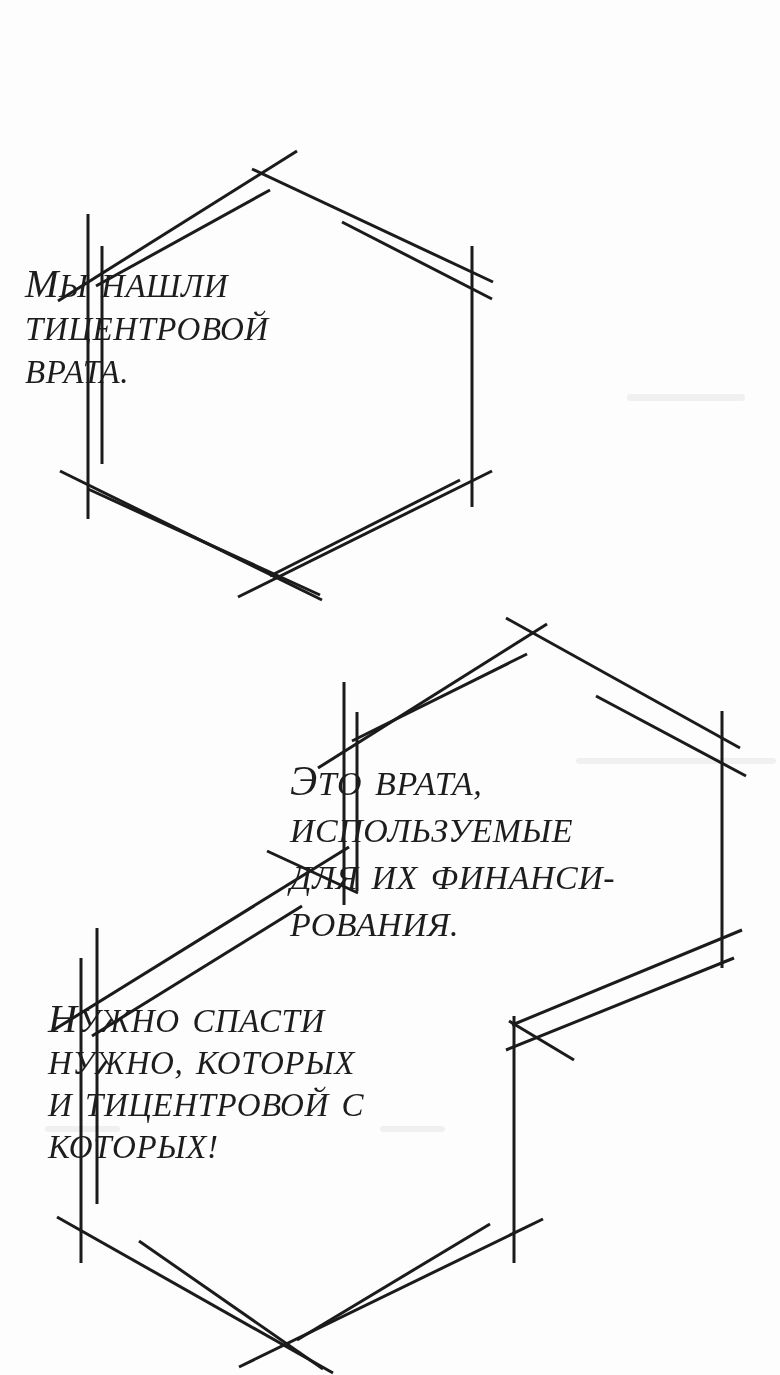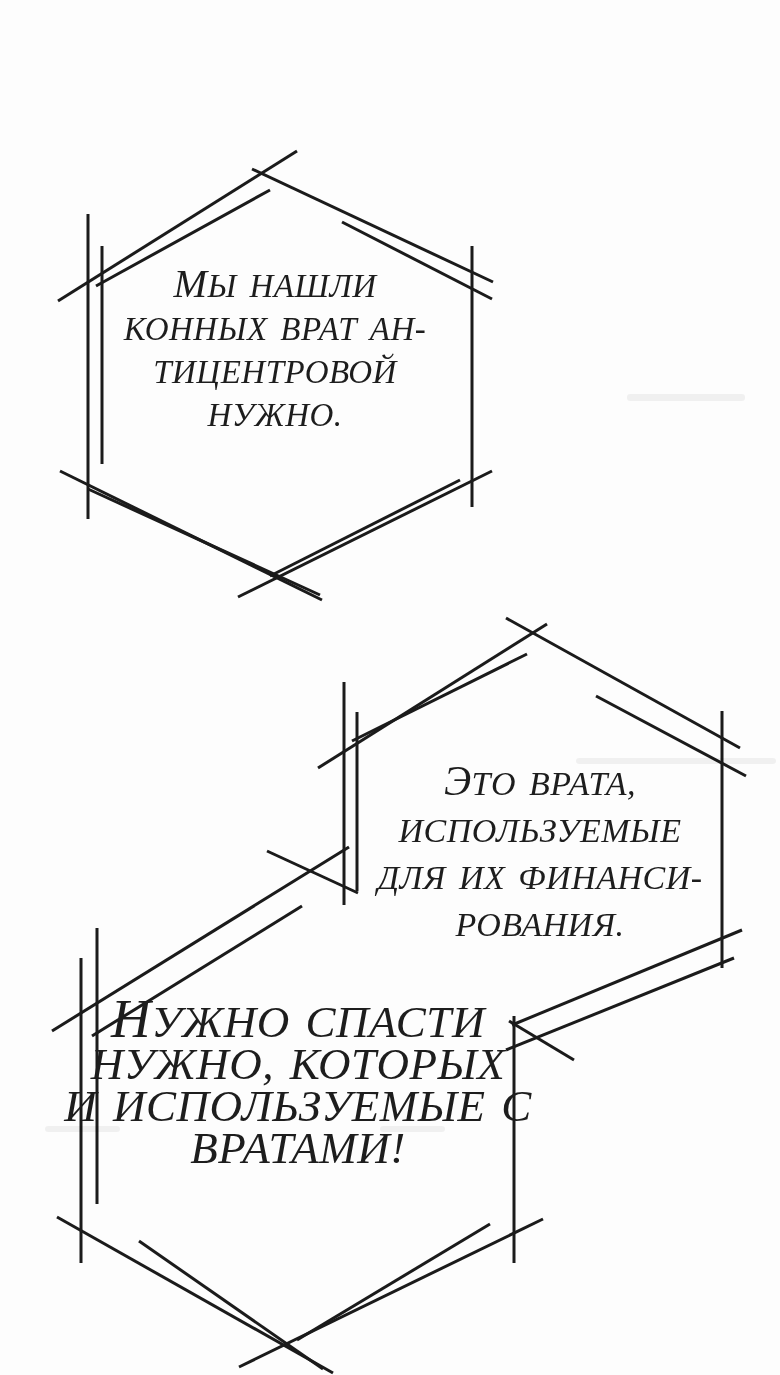--- a/index.html
+++ b/index.html
@@ -11,29 +11,29 @@
     overflow: hidden;
     color: #1d1d1d;
     font-family: "Liberation Serif", "DejaVu Serif", serif;
     font-style: italic;
   }
   #outlines { position: absolute; left: 0; top: 0; }
   #outlines line { stroke: #1b1b1b; stroke-width: 3; stroke-linecap: butt; }
   .bubble-text {
     position: absolute;
     width: 500px;
-    text-align: center;
+    text-align: left;
     letter-spacing: 0.5px;
     word-spacing: 4px;
   }
   .bubble-text .line { white-space: nowrap; }
   .cap::first-letter { font-size: 1.22em; }
   .bt1 { left: 25px;  top: 262px; font-size: 33px; line-height: 43px; }
   .bt2 { left: 290px; top: 758px; font-size: 34px; line-height: 47px; }
-  .bt3 { left: 48px;  top: 998px; font-size: 45px; line-height: 42px; }
+  .bt3 { left: 48px;  top: 998px; font-size: 33px; line-height: 42px; }
   .artifact { position: absolute; background: rgba(0,0,0,0.05); border-radius: 3px; }
 </style>
 </head>
 <body>
 
 <div id="panel">
 
   <svg id="outlines" width="780" height="1375" viewBox="0 0 780 1375" aria-hidden="true">
 
     <g>
@@ -72,37 +72,36 @@
       <line x1="514" y1="1016" x2="514" y2="1263"></line>
       <line x1="57" y1="1217" x2="333" y2="1373"></line>
       <line x1="139" y1="1241" x2="323" y2="1369"></line>
       <line x1="239" y1="1367" x2="543" y2="1219"></line>
       <line x1="297" y1="1340" x2="490" y2="1224"></line>
     </g>
   </svg>
 
   <div class="bubble-text bt1">
     <div class="line cap">МЫ НАШЛИ</div>
-    <div class="line">КОННЫХ ВРАТ АН-</div>
     <div class="line">ТИЦЕНТРОВОЙ</div>
-    <div class="line">НУЖНО.</div>
+    <div class="line">ВРАТА.</div>
   </div>
 
   <div class="bubble-text bt2">
     <div class="line cap">ЭТО ВРАТА,</div>
     <div class="line">ИСПОЛЬЗУЕМЫЕ</div>
     <div class="line">ДЛЯ ИХ ФИНАНСИ-</div>
     <div class="line">РОВАНИЯ.</div>
   </div>
 
   <div class="bubble-text bt3">
     <div class="line cap">НУЖНО СПАСТИ</div>
     <div class="line">НУЖНО, КОТОРЫХ</div>
-    <div class="line">И ИСПОЛЬЗУЕМЫЕ С</div>
-    <div class="line">ВРАТАМИ!</div>
+    <div class="line">И ТИЦЕНТРОВОЙ С</div>
+    <div class="line">КОТОРЫХ!</div>
   </div>
 
   <div>
     <div class="artifact" style="left:627px; top:394px; width:118px; height:7px;"></div>
     <div class="artifact" style="left:576px; top:758px; width:200px; height:6px;"></div>
     <div class="artifact" style="left:45px;  top:1126px; width:75px; height:6px;"></div>
     <div class="artifact" style="left:380px; top:1126px; width:65px; height:6px;"></div>
   </div>
 
 </div>

